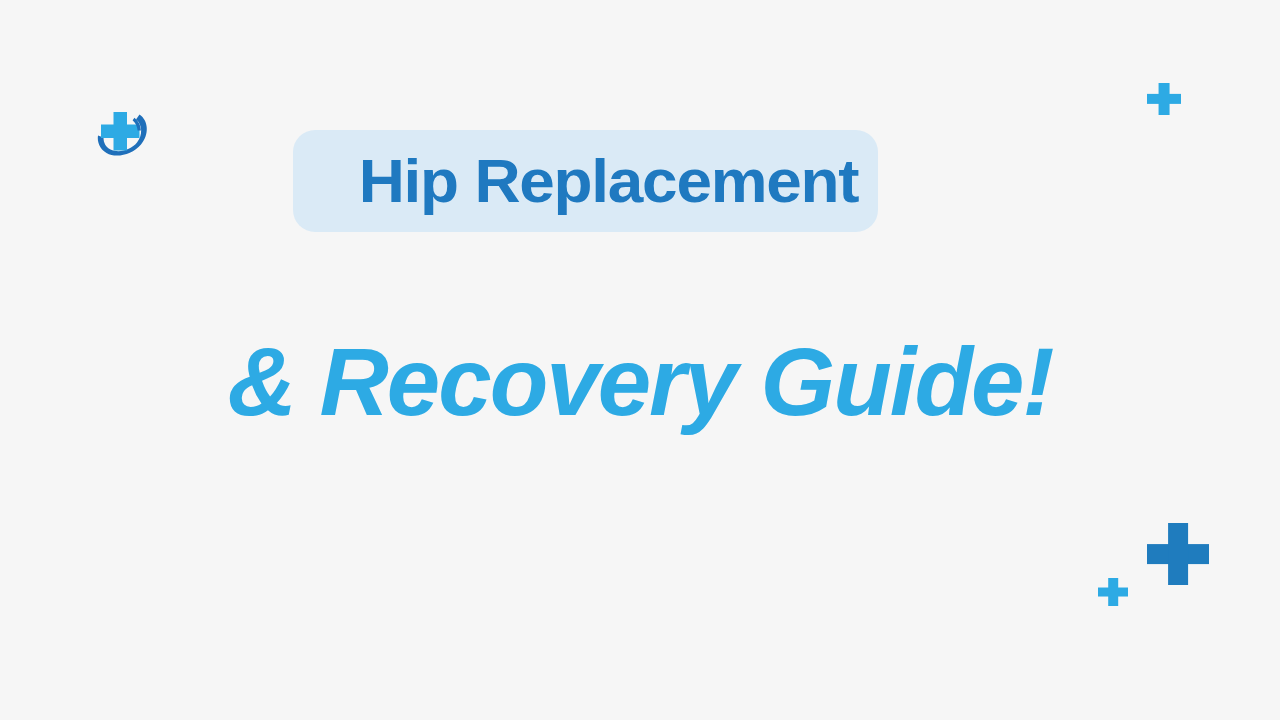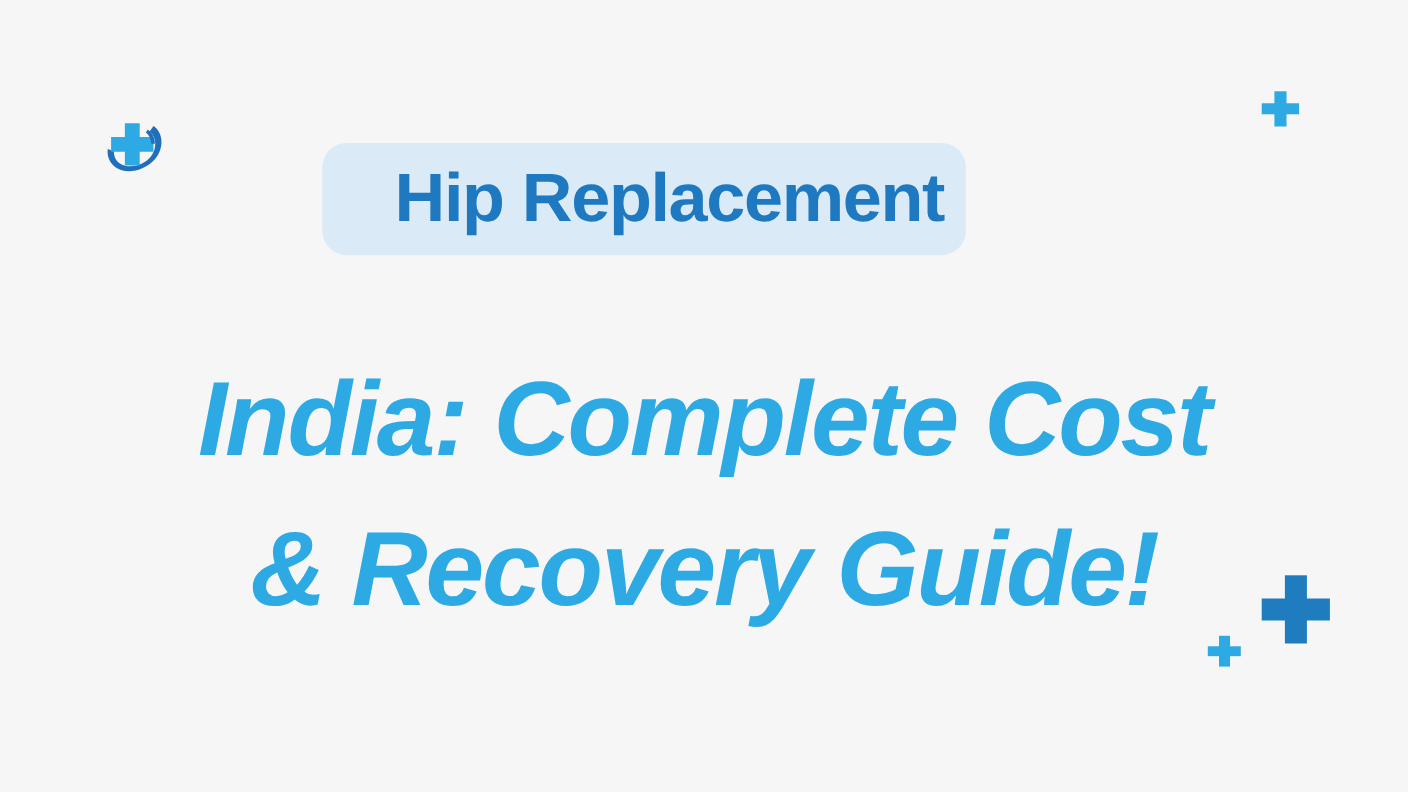--- a/index.html
+++ b/index.html
@@ -133,21 +133,20 @@
       <path d="M20.5 4 H34 V16.5 H46.5 V30 H34 V42.5 H20.5 V30 H8 V16.5 H20.5 Z" fill="#2daae4"></path>
       <path d="M41.5 9.8 C45.5 13 47.8 17.6 47.9 22.6 L44.6 22.6 C44.4 18.6 42.7 14.9 39.6 12.2 Z" fill="#1f6fba"></path>
     </svg>
   </div>
 
   <div class="pill">
     <span class="pill-text">Hip Replacement</span>
   </div>
 
   <h1 class="headline">
-    <span class="headline-line">India: Complete Cost</span>
     <span class="headline-line">&amp; Recovery Guide!</span>
   </h1>
 
   <i class="plus plus-top-right">
     <span class="bar-h"></span>
       <span class="bar-v"></span>
   </i>
   <i class="plus plus-small-inline">
     <span class="bar-h"></span>
       <span class="bar-v"></span>

